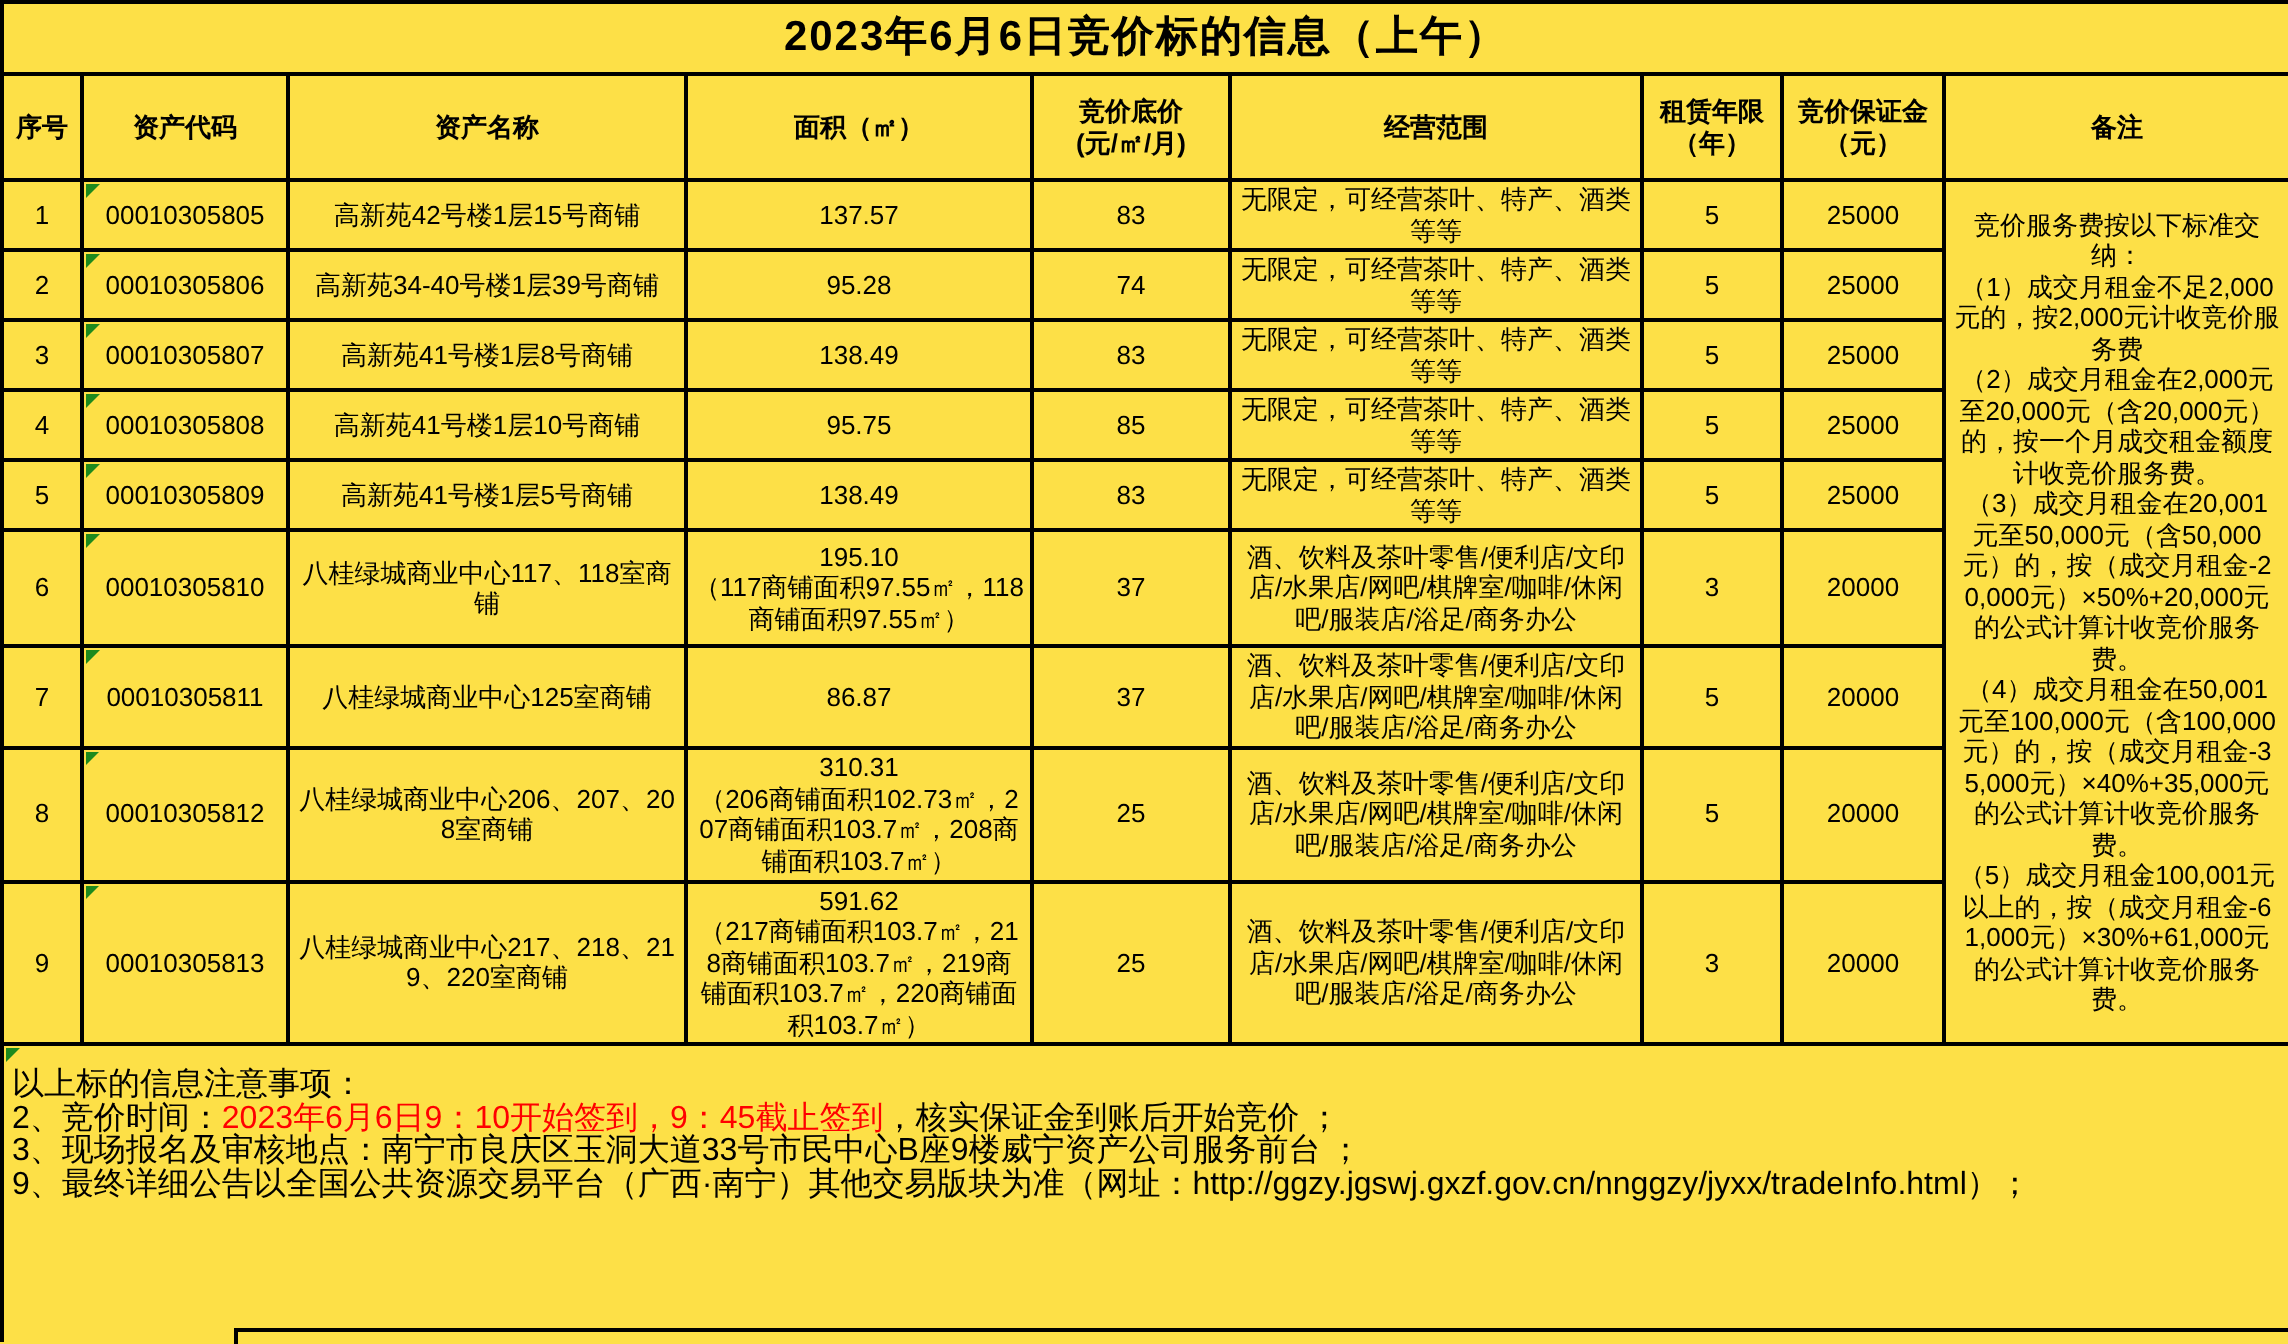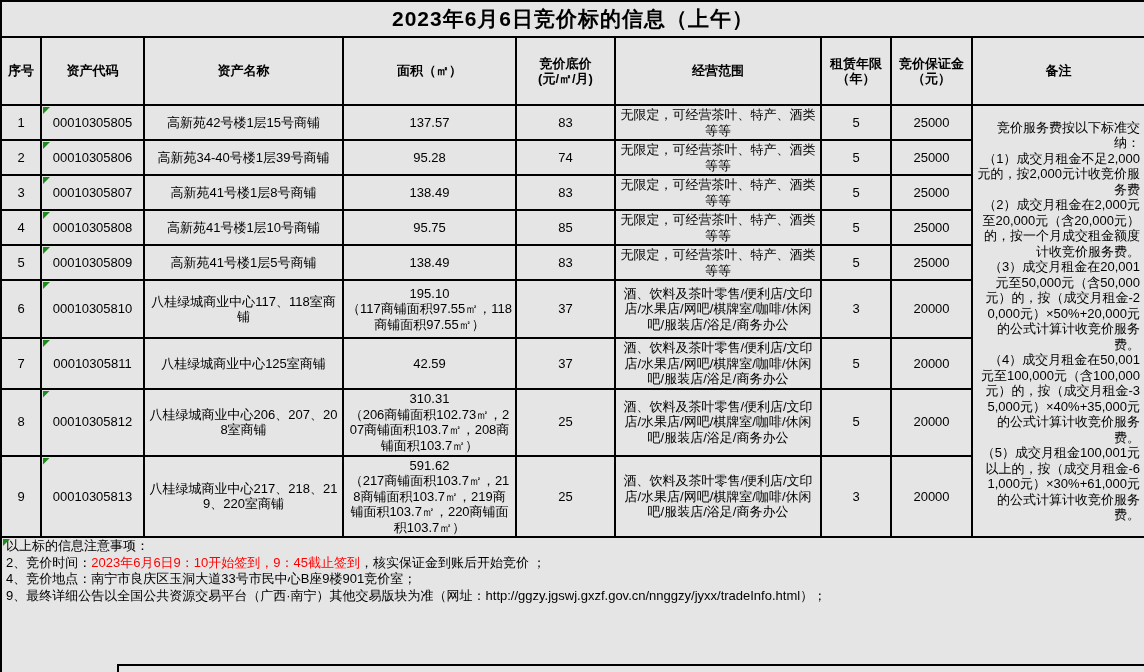--- a/index.html
+++ b/index.html
@@ -1,19 +1,19 @@
 <!DOCTYPE html>
 <html><head>
 <meta charset="utf-8">
 <style>
   html,body{margin:0;padding:0;background:#ffffff;}
   .sheet{
     position:relative;
     width:1144px;height:672px;
-    background:#e5e5e5;
+    background:#fde047;
     color:#000;
     font-family:"Liberation Sans","DejaVu Sans",sans-serif;
     overflow:hidden;
   }
   table.grid{
     border-collapse:collapse;
     table-layout:fixed;
     width:1144px;
   }
   .grid td,.grid th{
@@ -32,39 +32,39 @@
     font-size:21px;
     font-weight:bold;
     height:34px;
     line-height:34px;
     padding:0;
     white-space:nowrap;
     letter-spacing:1px;
   }
   .grid th{font-weight:bold;}
   .grid td.remarks{
-    text-align:right;
+    text-align:center;
     font-size:13px;
     line-height:15.5px;
     padding:2px 4px;
     word-break:break-all;
   }
   .tri{
     position:absolute;top:1px;left:1px;
     width:7px;height:7px;
     background:#1d8a1d;
     clip-path:polygon(0 0,100% 0,0 100%);
   }
   .notes{
     position:relative;
     box-sizing:border-box;
     width:1144px;height:148px;
     border-left:2px solid #000;
-    padding:0 0 0 4px;
-    font-size:13px;
+    padding:12px 0 0 4px;
+    font-size:16px;
     line-height:16.5px;
     white-space:nowrap;
     overflow:hidden;
   }
   .note-line{white-space:nowrap;}
   .red{color:#ff0000;}
   .bottom-rule{
     position:absolute;left:117px;top:664px;
     width:1027px;height:2px;background:#000;
   }
@@ -89,21 +89,21 @@
       <col style="width:70px">
         <col style="width:81px">
         <col style="width:173px">
     </colgroup>
 
     <tbody>
         <tr>
       <td class="title-cell" colspan="9">2023年6月6日竞价标的信息（上午）</td>
     </tr>
 
-    <tr style="height:68px">
+    <tr style="height:53px">
       <th>序号</th>
       <th>资产代码</th>
       <th>资产名称</th>
       <th>面积（㎡）</th>
       <th>竞价底价
 (元/㎡/月)</th>
       <th>经营范围</th>
       <th>租赁年限
 （年）</th>
       <th>竞价保证金
@@ -181,21 +181,21 @@
       <td>37</td>
       <td>酒、饮料及茶叶零售/便利店/文印店/水果店/网吧/棋牌室/咖啡/休闲吧/服装店/浴足/商务办公</td>
       <td>3</td>
       <td>20000</td>
     </tr>
 
     <tr style="height:50px">
       <td>7</td>
       <td><span class="tri"></span><span>00010305811</span></td>
       <td>八桂绿城商业中心125室商铺</td>
-      <td>42.59</td>
+      <td>86.87</td>
       <td>37</td>
       <td>酒、饮料及茶叶零售/便利店/文印店/水果店/网吧/棋牌室/咖啡/休闲吧/服装店/浴足/商务办公</td>
       <td>5</td>
       <td>20000</td>
     </tr>
 
     <tr style="height:67px">
       <td>8</td>
       <td><span class="tri"></span><span>00010305812</span></td>
       <td>八桂绿城商业中心206、207、208室商铺</td>
@@ -218,19 +218,19 @@
       <td>3</td>
       <td>20000</td>
     </tr>
   </tbody>
     </table>
 
   <div class="notes">
     <span class="tri"></span>
     <div class="note-line">以上标的信息注意事项：</div>
     <div class="note-line"><span>2、竞价时间：</span><span class="red">2023年6月6日9：10开始签到，9：45截止签到</span><span>，核实保证金到账后开始竞价 ；</span></div>
-    <div class="note-line">4、竞价地点：南宁市良庆区玉洞大道33号市民中心B座9楼901竞价室；</div>
+    <div class="note-line">3、现场报名及审核地点：南宁市良庆区玉洞大道33号市民中心B座9楼威宁资产公司服务前台 ；</div>
     <div class="note-line"><span>9、最终详细公告以全国公共资源交易平台（广西·南宁）其他交易版块为准（网址：</span><span>http://ggzy.jgswj.gxzf.gov.cn/nnggzy/jyxx/tradeInfo.html</span><span>）；</span></div>
   </div>
 
   <div class="bottom-rule"></div>
   <div class="bottom-tick"></div>
 </div>
 
 </body></html>

